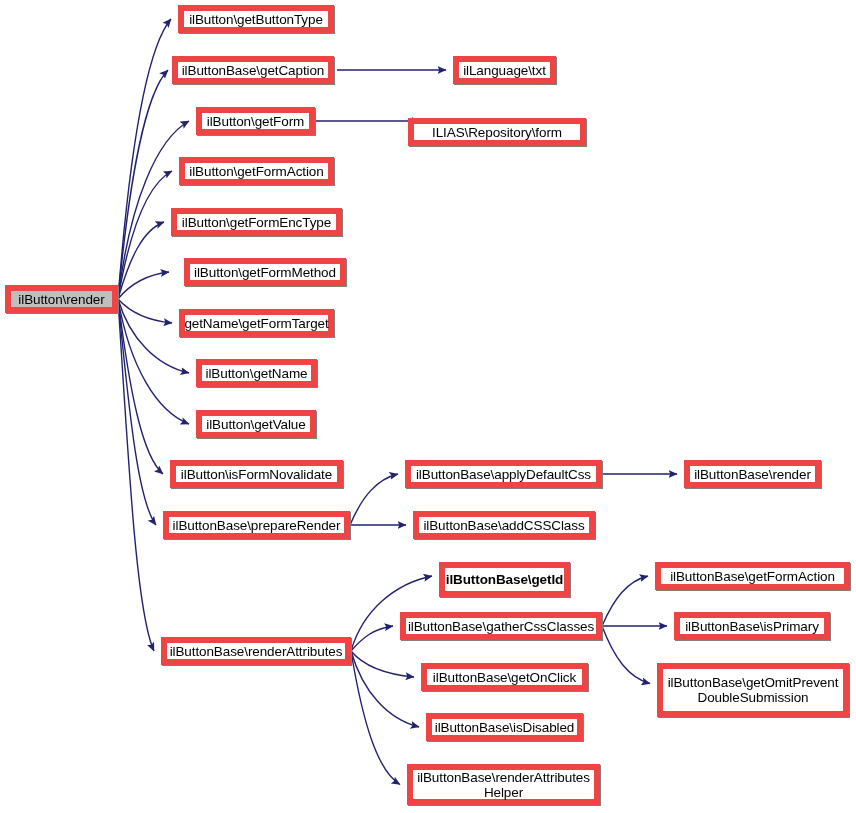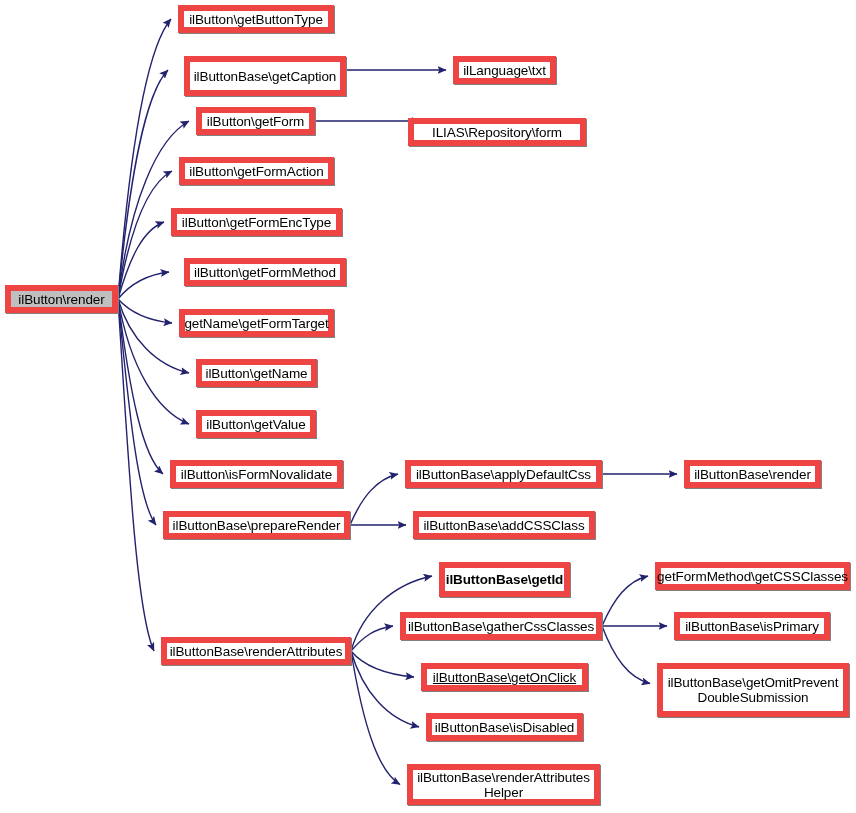--- a/index.html
+++ b/index.html
@@ -78,40 +78,40 @@
         <path d="M351,651 C363,692.8 388.4,719.4 419,727" fill="none" stroke="#22226e" stroke-width="1.4" marker-end="url(#arrow)"></path>
         <path d="M351,651 C363,724.425 377.95,771.15 400,784.5" fill="none" stroke="#22226e" stroke-width="1.4" marker-end="url(#arrow)"></path>
         <path d="M602,626 C614,598.5 627.3,581 648,576" fill="none" stroke="#22226e" stroke-width="1.4" marker-end="url(#arrow)"></path>
         <path d="M602,626 L667,626" fill="none" stroke="#22226e" stroke-width="1.4" marker-end="url(#arrow)"></path>
         <path d="M602,626 C614,657.625 628.4,677.75 650,683.5" fill="none" stroke="#22226e" stroke-width="1.4" marker-end="url(#arrow)"></path>
       </g>
   </svg>
   <div id="node-layer">
       <div class="node root" style="left: 5px; top: 285px; width: 113px; height: 28px;">ilButton\render</div>
       <div class="node" style="left: 178px; top: 5px; width: 156px; height: 28px;">ilButton\getButtonType</div>
-      <div class="node" style="left: 184px; top: 56px; width: 162px; height: 40px;">ilButtonBase\getCaption</div>
+      <div class="node" style="left: 172px; top: 56px; width: 162px; height: 28px;">ilButtonBase\getCaption</div>
       <div class="node" style="left: 196px; top: 107px; width: 119px; height: 28px;">ilButton\getForm</div>
       <div class="node" style="left: 179px; top: 157px; width: 155px; height: 28px;">ilButton\getFormAction</div>
       <div class="node" style="left: 171px; top: 208px; width: 171px; height: 28px;">ilButton\getFormEncType</div>
       <div class="node" style="left: 184px; top: 258px; width: 162px; height: 28px;">ilButton\getFormMethod</div>
       <div class="node" style="left: 179px; top: 309px; width: 155px; height: 28px;">getName\getFormTarget</div>
       <div class="node" style="left: 196px; top: 359px; width: 121px; height: 28px;">ilButton\getName</div>
       <div class="node" style="left: 196px; top: 410px; width: 120px; height: 28px;">ilButton\getValue</div>
       <div class="node" style="left: 170px; top: 460px; width: 173px; height: 28px;">ilButton\isFormNovalidate</div>
       <div class="node" style="left: 163px; top: 511px; width: 187px; height: 28px;">ilButtonBase\prepareRender</div>
       <div class="node" style="left: 161px; top: 637px; width: 190px; height: 28px;">ilButtonBase\renderAttributes</div>
       <div class="node" style="left: 453px; top: 56px; width: 103px; height: 28px;">ilLanguage\txt</div>
       <div class="node" style="left: 408px; top: 107px; width: 178px; height: 28px; margin-top: 11px;">ILIAS\Repository\form</div>
       <div class="node" style="left: 405px; top: 460px; width: 197px; height: 28px;">ilButtonBase\applyDefaultCss</div>
       <div class="node" style="left: 413px; top: 511px; width: 182px; height: 28px;">ilButtonBase\addCSSClass</div>
       <div class="node" style="left: 684px; top: 460px; width: 137px; height: 28px;">ilButtonBase\render</div>
       <div class="node" style="left: 439px; top: 562px; width: 131px; height: 35px; font-weight: bold;">ilButtonBase\getId</div>
       <div class="node" style="left: 400px; top: 612px; width: 202px; height: 28px;">ilButtonBase\gatherCssClasses</div>
-      <div class="node" style="left: 421px; top: 663px; width: 167px; height: 28px; text-decoration: underline;">ilButtonBase\getOnClick</div>
+      <div class="node" style="left: 421px; top: 663px; width: 167px; height: 28px;">ilButtonBase\getOnClick</div>
       <div class="node" style="left: 426px; top: 713px; width: 157px; height: 28px;">ilButtonBase\isDisabled</div>
       <div class="node" style="left: 407px; top: 764px; width: 193px; height: 41px;">ilButtonBase\renderAttributes
 Helper</div>
-      <div class="node" style="left: 655px; top: 562px; width: 195px; height: 28px;">getFormMethod\getCSSClasses</div>
+      <div class="node" style="left: 655px; top: 562px; width: 195px; height: 28px;">ilButtonBase\getFormAction</div>
       <div class="node" style="left: 674px; top: 612px; width: 156px; height: 28px;">ilButtonBase\isPrimary</div>
       <div class="node" style="left: 657px; top: 663px; width: 192px; height: 54px;">ilButtonBase\getOmitPrevent
 DoubleSubmission</div>
     </div>
 </div>
 
 </body></html>

